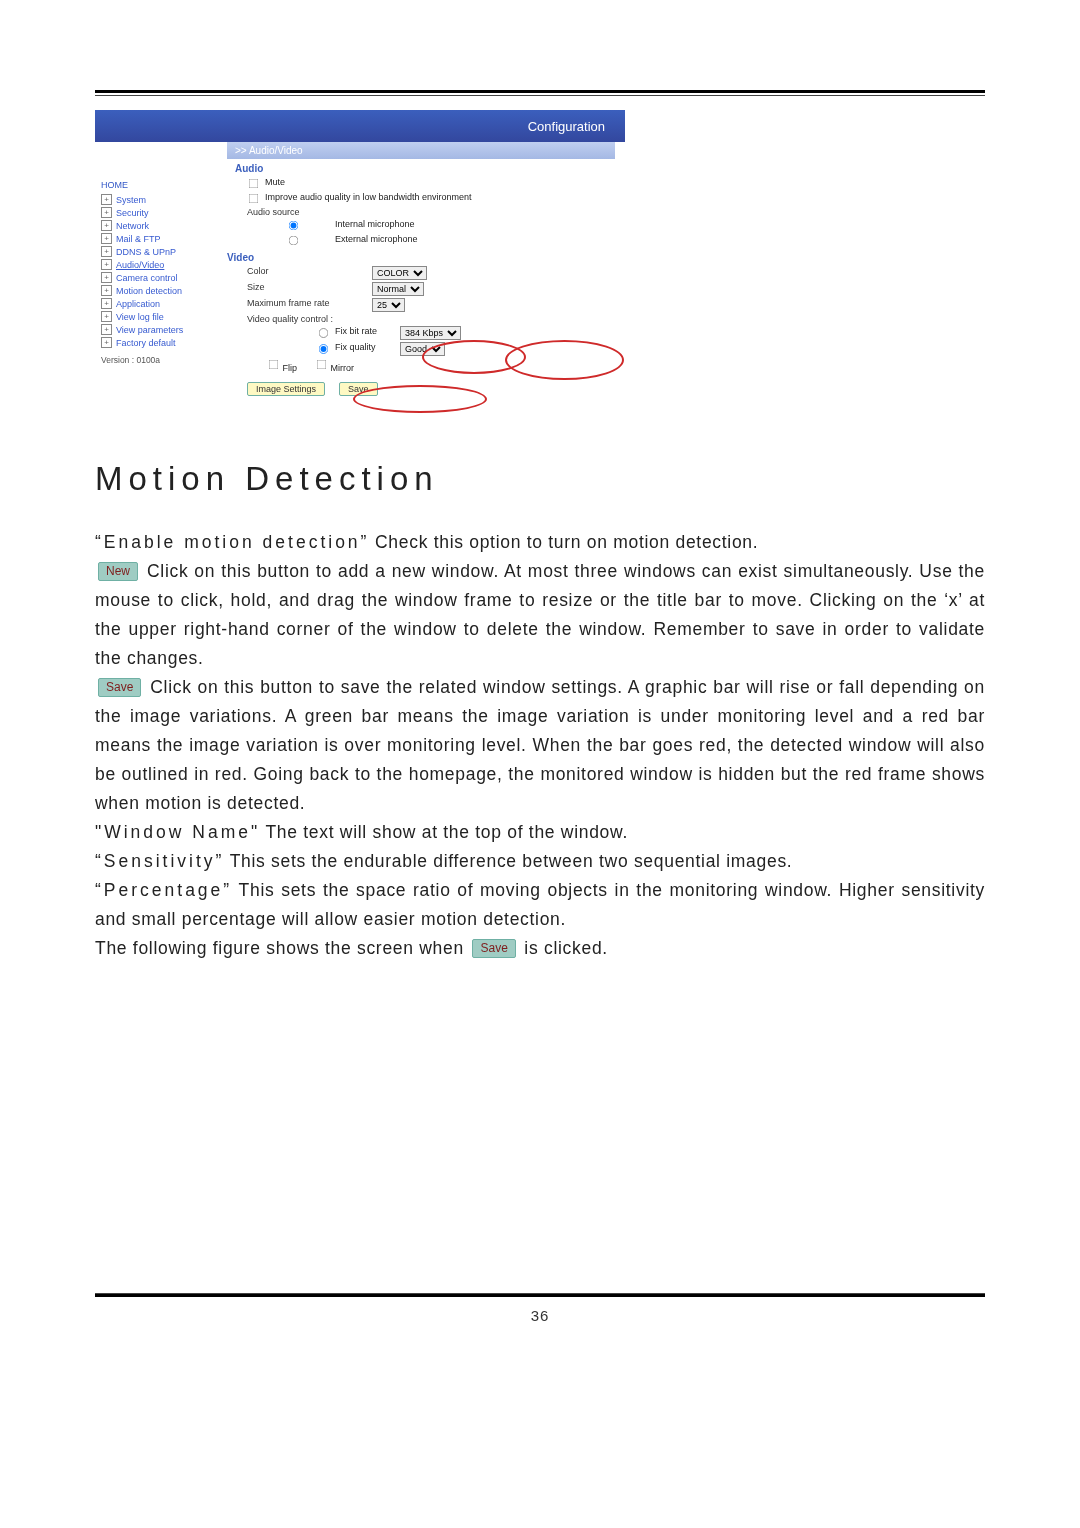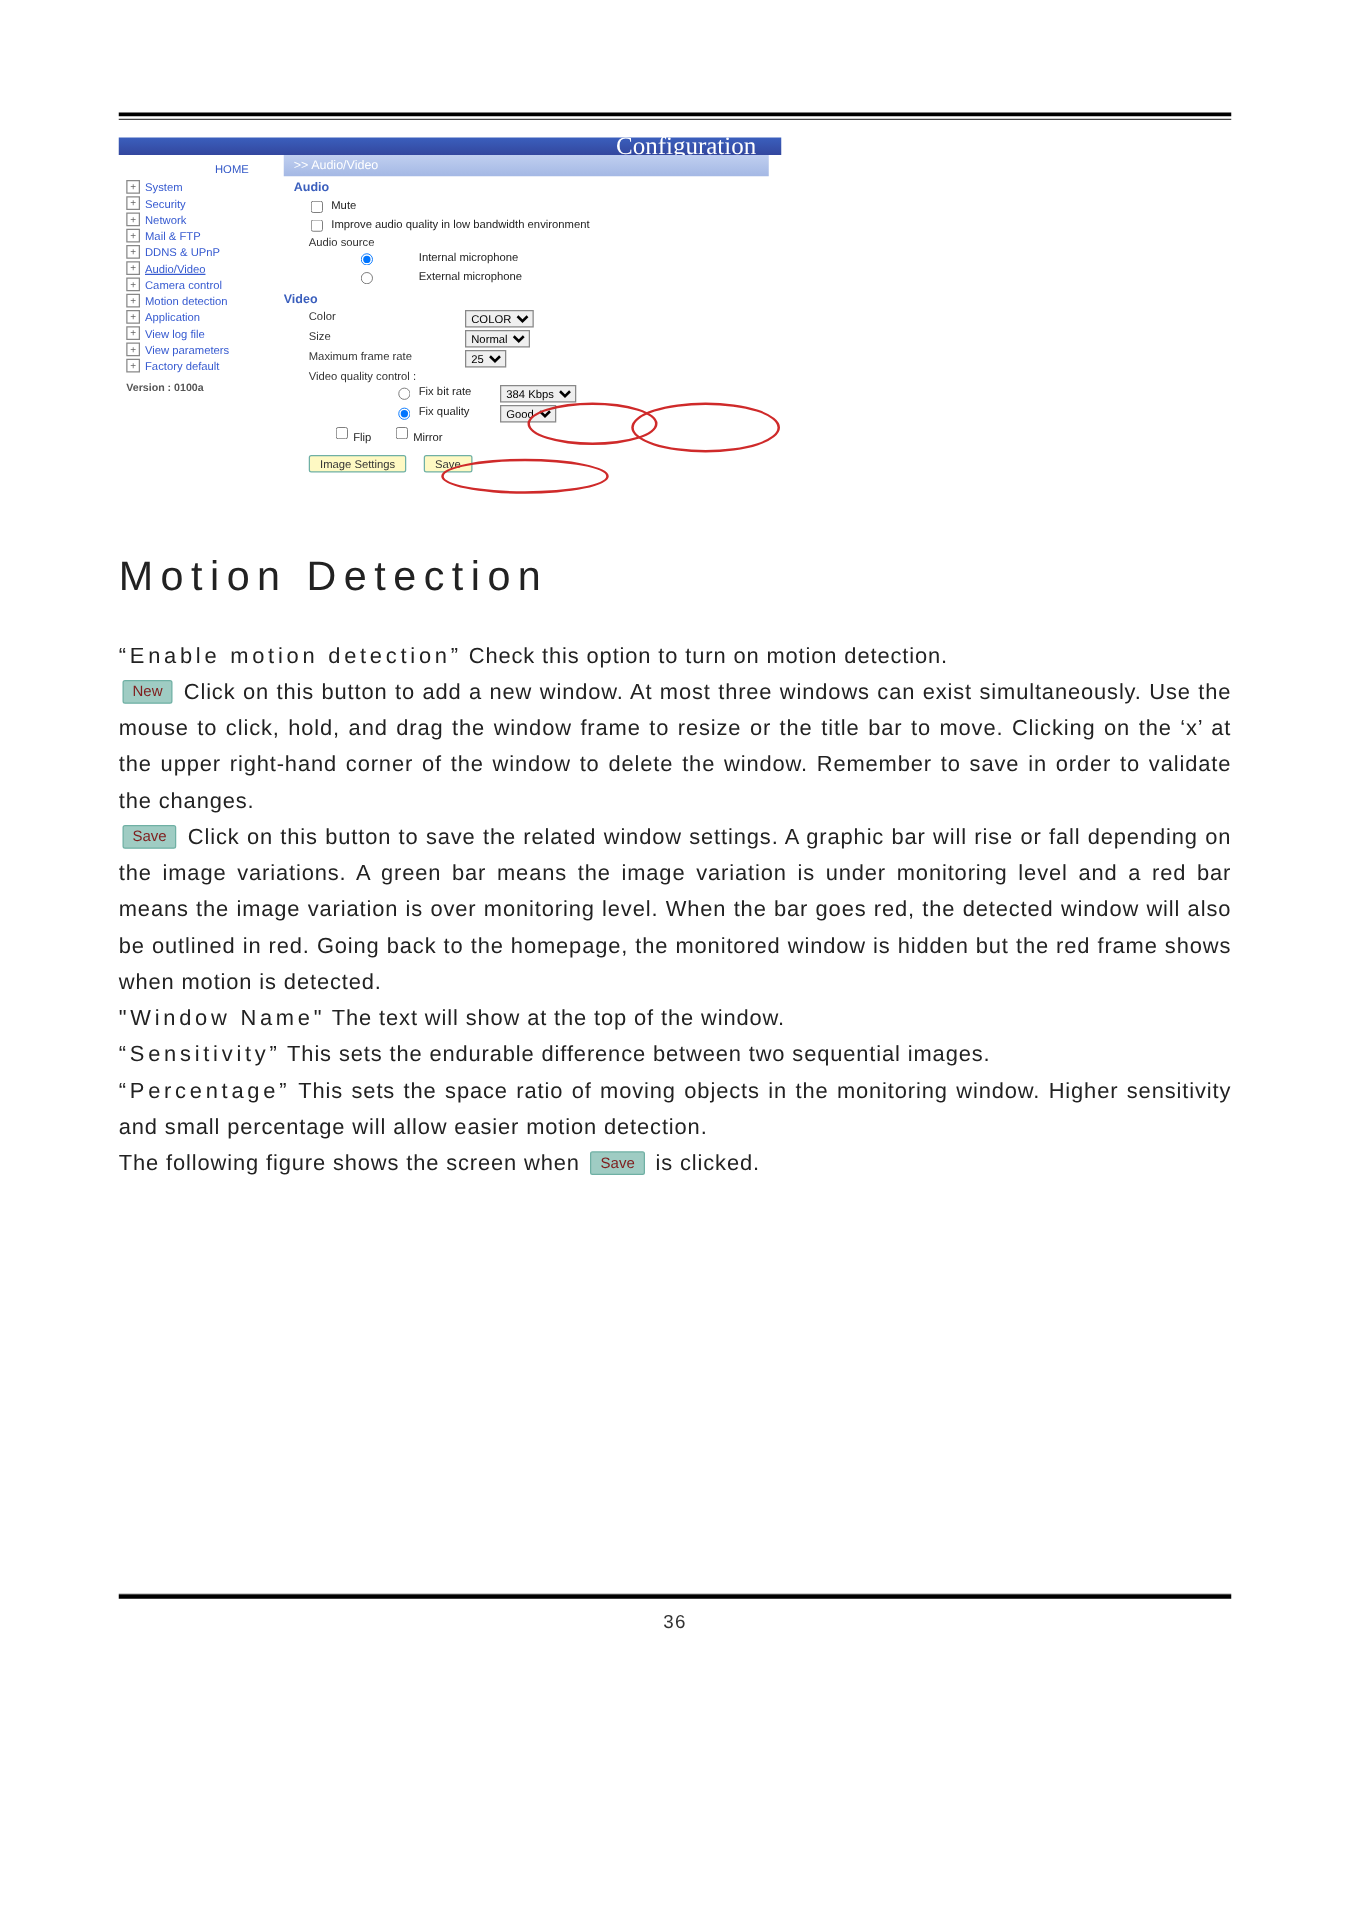--- a/index.html
+++ b/index.html
@@ -42,63 +42,62 @@
     width: 530px;
     min-height: 270px;
     margin: 14px 0 52px 0;
     background:#fff;
     font-family: Arial, sans-serif;
     font-size: 9px;
   }
   .figure .titlebar{
     background: linear-gradient(#3b5fbd,#33479e);
     color:#fff;
-    height:14px;
+    height:32px;
     display:flex;
     align-items:center;
     justify-content:flex-end;
     padding:0 20px;
-    font-family:Liberation Serif, serif;
-    font-size:20px;
+    font-family:Liberation Sans, sans-serif;
+    font-size:13px;
   }
   .figure .body{
     display:flex;
   }
   .figure .sidebar{
     width:120px;
     padding:6px 6px 6px 6px;
     font-size:9px;
     color:#3b5fbd;
   }
   .figure .home{
-    text-align:right;
     padding-right:22px;
     padding-left:0;
     padding-bottom:3px;
     color:#3358c7;
+    margin-top:32px;
   }
   .figure .nav-item{
     display:flex;
     align-items:center;
     gap:4px;
     padding:1px 0;
   }
   .figure .nav-item .plus{
     width:9px; height:9px;
     border:1px solid #888;
     display:flex;align-items:center;justify-content:center;
     font-size:8px; color:#666;
     line-height:8px;
   }
   .figure .nav-item .lbl{ color:#365ad0; }
   .figure .version{
     color:#555;
     margin-top:6px;
     font-size:8.5px;
-    font-weight:bold;
   }
   .figure .main{
     flex:1;
     padding:0 10px 12px 0;
     position:relative;
   }
   .figure .crumb{
     background: linear-gradient(#c0cff0,#a4b8e4);
     color:#fff;
     font-size:10px;

